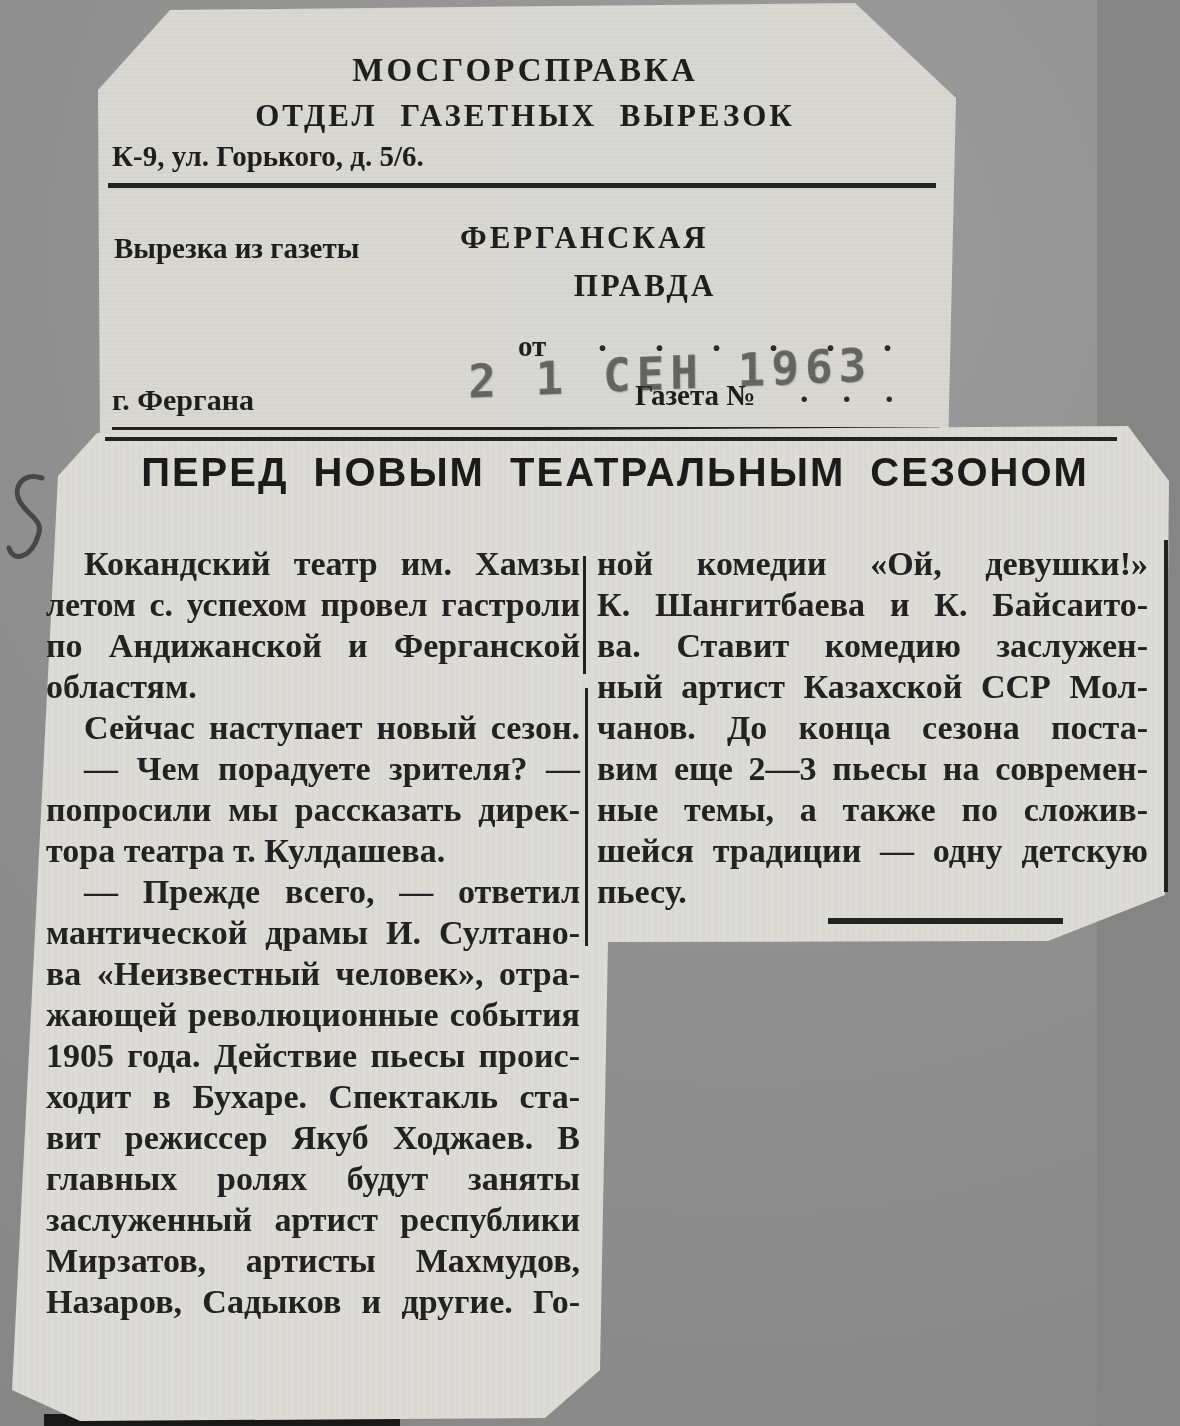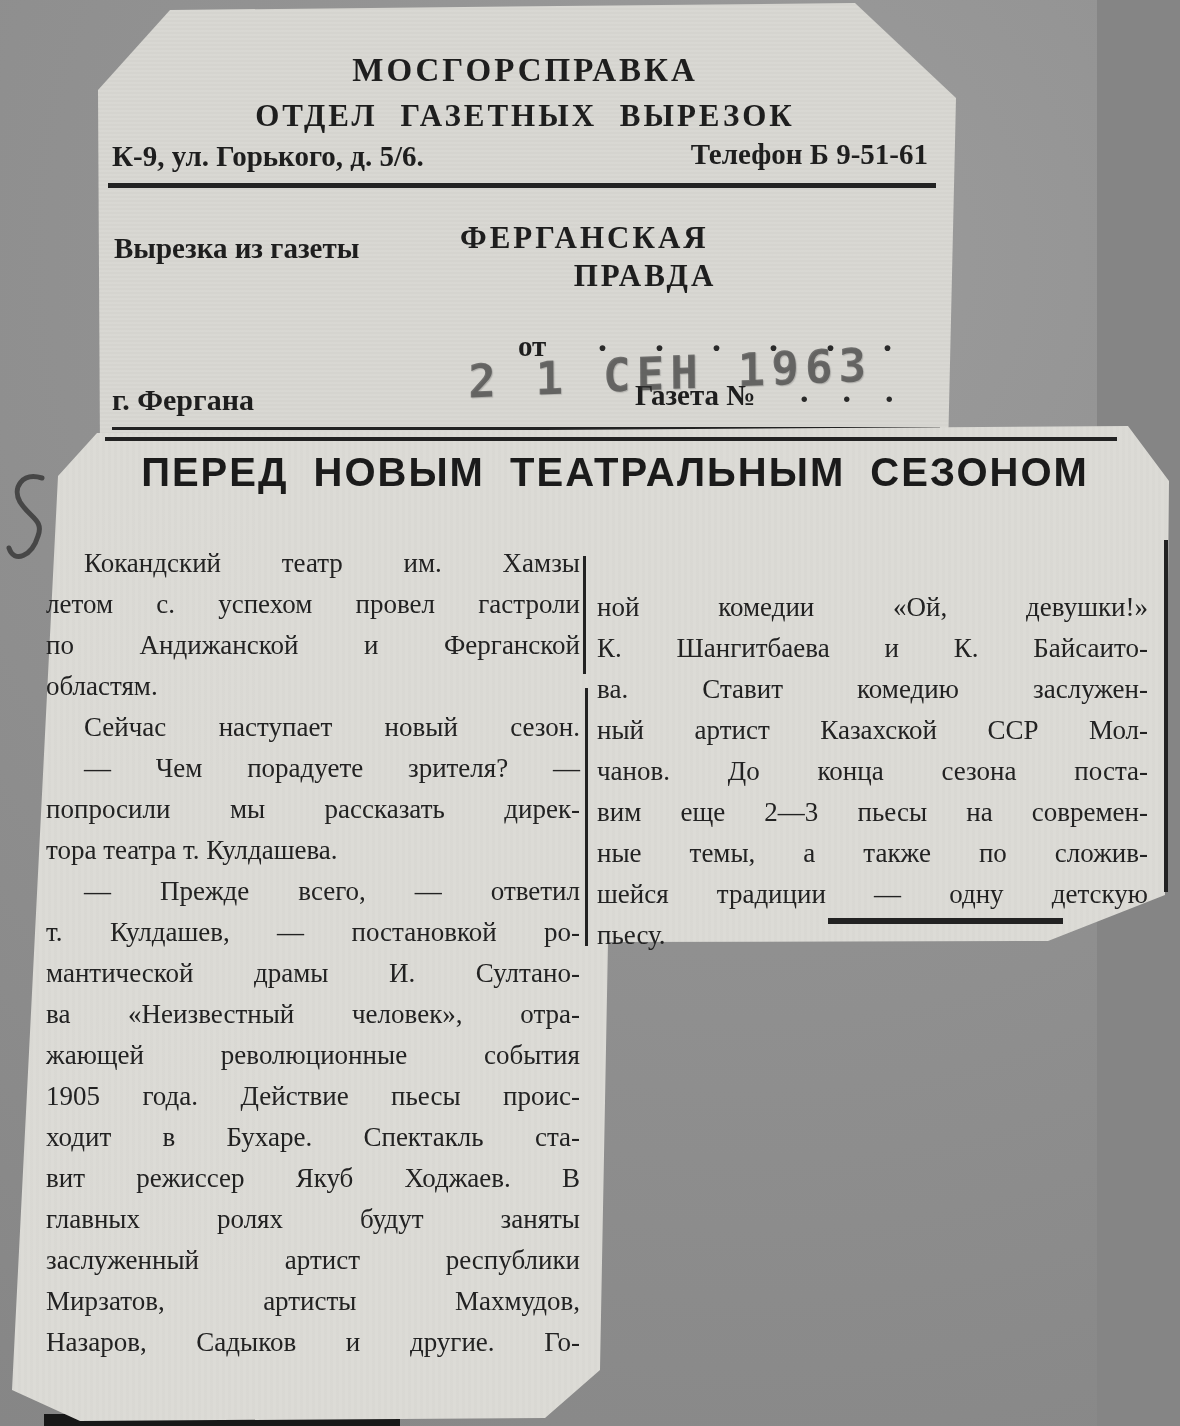--- a/index.html
+++ b/index.html
@@ -36,21 +36,21 @@
 
   
   .org{left:160px;top:52px;width:730px;text-align:center;
        font-size:33px;font-weight:bold;letter-spacing:3px;}
   .dept{left:160px;top:98px;width:730px;text-align:center;
         font-size:31px;font-weight:bold;letter-spacing:3px;word-spacing:12px;}
   .addr{left:112px;top:140px;font-size:29px;font-weight:bold;}
   .phone{left:630px;top:138px;width:298px;text-align:right;font-size:29px;font-weight:bold;}
   .cliplabel{left:114px;top:232px;font-size:29px;font-weight:bold;}
   .np1{left:460px;top:220px;width:370px;text-align:left;font-size:31px;letter-spacing:3px;font-weight:bold;}
-  .np2{left:460px;top:258px;width:370px;text-align:center;font-size:31px;letter-spacing:3px;font-weight:bold;}
+  .np2{left:460px;top:268px;width:370px;text-align:center;font-size:31px;letter-spacing:3px;font-weight:bold;}
   .fromword{left:518px;top:330px;font-size:29px;font-weight:bold;}
   .fromdots{left:598px;top:318px;font-size:36px;font-weight:bold;letter-spacing:48px;color:#2a2a2a;}
   .city{left:112px;top:383px;font-size:30px;font-weight:bold;}
   .issue{left:635px;top:379px;font-size:29px;font-weight:bold;}
   .issuedots{left:800px;top:372px;font-size:34px;font-weight:bold;letter-spacing:34px;color:#2a2a2a;}
   .stamp{
     left:468px;top:346px;z-index:6;
     font-family:"DejaVu Sans Mono", monospace;
     font-size:46px;font-weight:bold;letter-spacing:6px;
     color:rgba(48,48,48,0.60);
@@ -59,23 +59,23 @@
   }
 
   
   .headline{
     left:95px;top:450px;width:1040px;text-align:center;
     font-family:"Liberation Sans", sans-serif;
     font-size:40px;font-weight:bold;letter-spacing:2px;word-spacing:12px;
     color:#1b1b1b;
   }
   .col{position:absolute;z-index:5;color:#222;
-       font-size:27px;font-weight:normal;line-height:41px;}
+       font-size:34px;font-weight:bold;line-height:41px;}
   #left-col{left:46px;top:543px;width:534px;}
-  #right-col{left:597px;top:543px;width:551px;margin-top:44px;}
+  #right-col{left:597px;top:543px;width:551px;}
   .line{width:100%;text-align:justify;text-align-last:justify;white-space:normal;}
   .line.endline{text-align-last:left;}
   .line.indent{text-indent:38px;}
 
   #hand-mark{position:absolute;left:2px;top:468px;z-index:4;}
   #bottom-bar{position:absolute;left:44px;top:1414px;width:356px;height:12px;
               background:#181818;z-index:1;}
 </style>
 </head>
 <body>
@@ -86,21 +86,20 @@
   <div id="clipping-paper" class="paper"></div>
   <div id="bottom-bar"></div>
 
   <svg id="hand-mark" width="54" height="110" viewBox="0 0 54 110">
     <path d="M40,10 C20,4 10,20 18,34 C28,50 42,52 36,68 C30,88 12,96 7,80" stroke="#474747" stroke-width="5" fill="none" stroke-linecap="round"></path>
   </svg>
 
   <div class="txt org">МОСГОРСПРАВКА</div>
   <div class="txt dept">ОТДЕЛ ГАЗЕТНЫХ ВЫРЕЗОК</div>
   <div class="txt addr">К-9, ул. Горького, д. 5/6.</div>
-  <div class="txt phone">Телефон Б 9-51-61</div>
   <div class="rule" style="left:108px;top:183px;width:828px;height:5px;"></div>
 
   <div class="txt cliplabel">Вырезка из газеты</div>
   <div class="txt np1">ФЕРГАНСКАЯ</div>
   <div class="txt np2">ПРАВДА</div>
 
   <div class="txt fromword">от</div>
   <div class="txt fromdots">......</div>
 
   <div class="txt city">г. Фергана</div>
@@ -115,21 +114,20 @@
   <div id="left-col" class="col">
     <div class="line indent">Кокандский театр им. Хамзы</div>
     <div class="line">летом с. успехом провел гастроли</div>
     <div class="line">по Андижанской и Ферганской</div>
     <div class="line endline">областям.</div>
     <div class="line indent">Сейчас наступает новый сезон.</div>
     <div class="line indent">— Чем порадуете зрителя? —</div>
     <div class="line">попросили мы рассказать дирек-</div>
     <div class="line endline">тора театра т. Кулдашева.</div>
     <div class="line indent">— Прежде всего, — ответил</div>
-    <div class="line">т. Кулдашев, — постановкой ро-</div>
     <div class="line">мантической драмы И. Султано-</div>
     <div class="line">ва «Неизвестный человек», отра-</div>
     <div class="line">жающей революционные события</div>
     <div class="line">1905 года. Действие пьесы проис-</div>
     <div class="line">ходит в Бухаре. Спектакль ста-</div>
     <div class="line">вит режиссер Якуб Ходжаев. В</div>
     <div class="line">главных ролях будут заняты</div>
     <div class="line">заслуженный артист республики</div>
     <div class="line">Мирзатов, артисты Махмудов,</div>
     <div class="line">Назаров, Садыков и другие. Го-</div>

